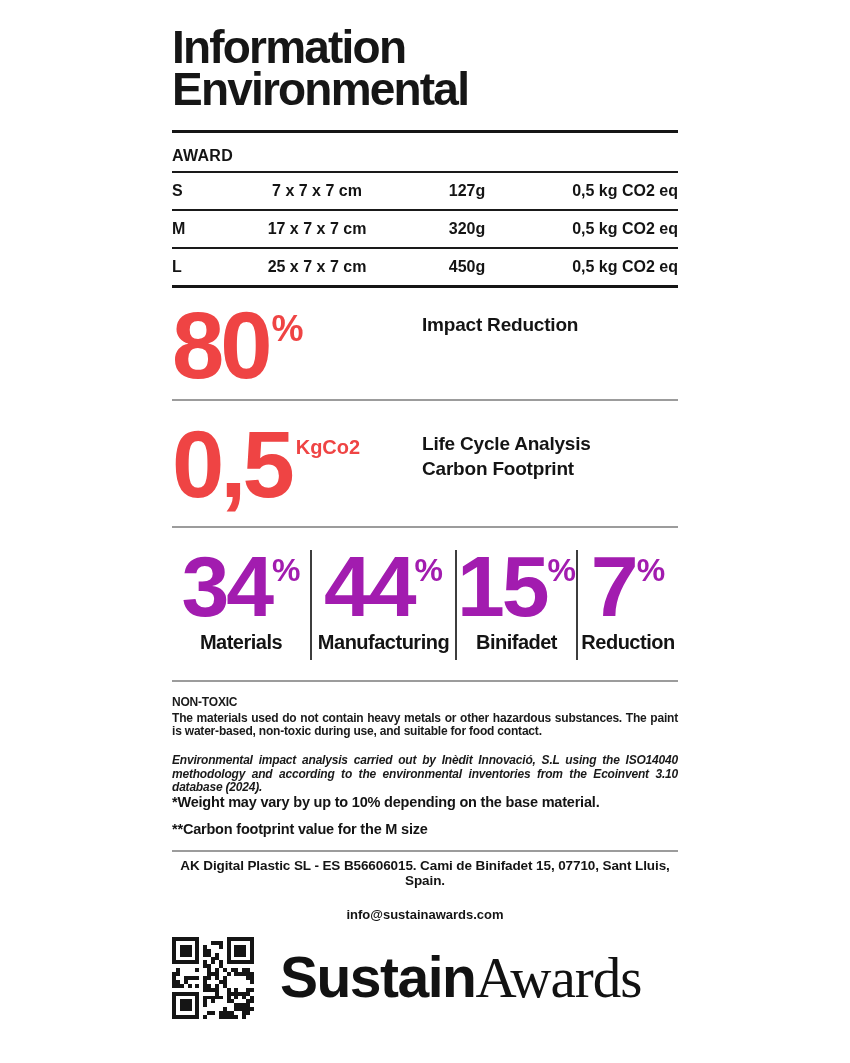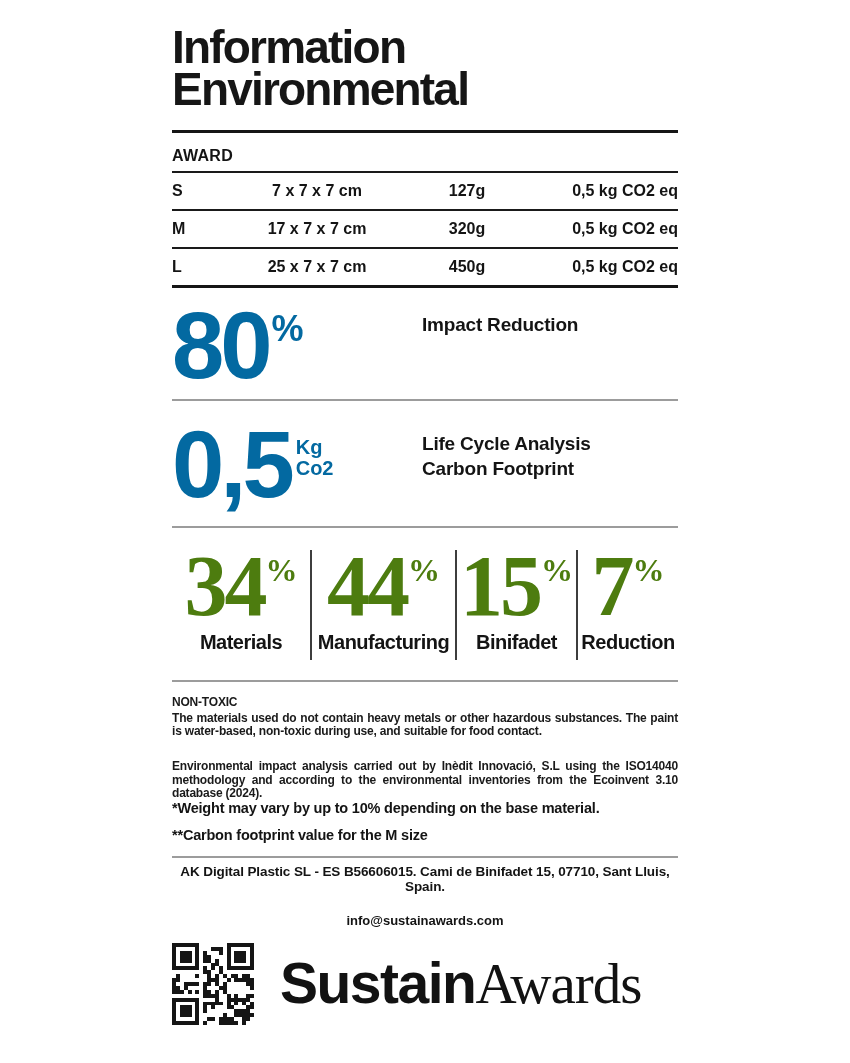--- a/index.html
+++ b/index.html
@@ -34,49 +34,49 @@
   .t-dim, .t-weight { text-align: center; }
   .t-co2 { text-align: right; }
 
   
   .metric { display: flex; align-items: flex-start; }
   .metric.impact { margin-top: 20px; }
   .metric.carbon { margin-top: 26px; }
   .metric-number {
     width: 250px; display: flex; align-items: flex-start;
     font-size: 94px; font-weight: 700; line-height: 0.8;
-    letter-spacing: -4px; color: #0369a1;
+    letter-spacing: -4px; color: #ef4444;
   }
   .pct-sup { font-size: 36px; line-height: 1; letter-spacing: 0; margin-top: 3px; margin-left: 3px; }
-  .units { display: flex; flex-direction: column; font-size: 20px; line-height: 1.08;
+  .units { display: flex; flex-direction: row; font-size: 20px; line-height: 1.08;
            font-weight: 700; letter-spacing: 0; margin-top: 10px; margin-left: 5px; }
   .metric-label { font-size: 19px; font-weight: 700; padding-top: 5px; line-height: 1.3; letter-spacing: -0.2px; }
   .rule.after-impact { margin-top: 16px; }
   .rule.after-carbon { margin-top: 24px; }
   .rule.after-breakdown { margin-top: 20px; }
 
   
   .breakdown { display: grid; grid-template-columns: 140px 145px 121px 100px; margin-top: 22px; }
   .bd-item { text-align: center; padding: 2px 0 6px; }
   .bd-item.divided { border-right: 2px solid #3d3d3d; }
   .bd-number {
     display: flex; justify-content: center; align-items: flex-start;
-    font-size: 86px; font-weight: 700; line-height: 0.8; letter-spacing: -3px; color: #4d7c0f; font-family: Liberation Serif, serif;
+    font-size: 86px; font-weight: 700; line-height: 0.8; letter-spacing: -3px; color: #a21caf;
   }
   .bd-pct { font-size: 32px; line-height: 1; letter-spacing: 0; margin-top: 2px; margin-left: 1px; }
   .bd-label { font-size: 20px; font-weight: 700; margin-top: 10px; letter-spacing: -0.5px; }
 
   
   .nontoxic-heading { margin-top: 14px; font-size: 17px; font-weight: 700; letter-spacing: 0.2px; }
   .body-text {
     font-size: 12px; font-weight: 700; line-height: 1.1;
     text-align: justify; letter-spacing: -0.2px; color: #1a1a1a;
   }
   .para1 { margin-top: 3px; }
-  .para2 { margin-top: 22px; }
+  .para2 { margin-top: 16px; font-style: italic; }
   .footnote { font-weight: 700; font-size: 14.5px; letter-spacing: -0.2px; }
   .fn1 { }
   .fn2 { margin-top: 11px; }
   .rule.footer-rule { margin-top: 13px; }
 
   
   .address { margin-top: 6px; text-align: center; font-size: 13.5px; font-weight: 700; letter-spacing: -0.1px; }
   .email { margin-top: 19px; text-align: center; font-size: 13px; font-weight: 700; }
   .brand-row { display: flex; align-items: center; gap: 26px; margin-top: 15px; }
   .qr { width: 82px; height: 82px; flex: 0 0 auto; }

